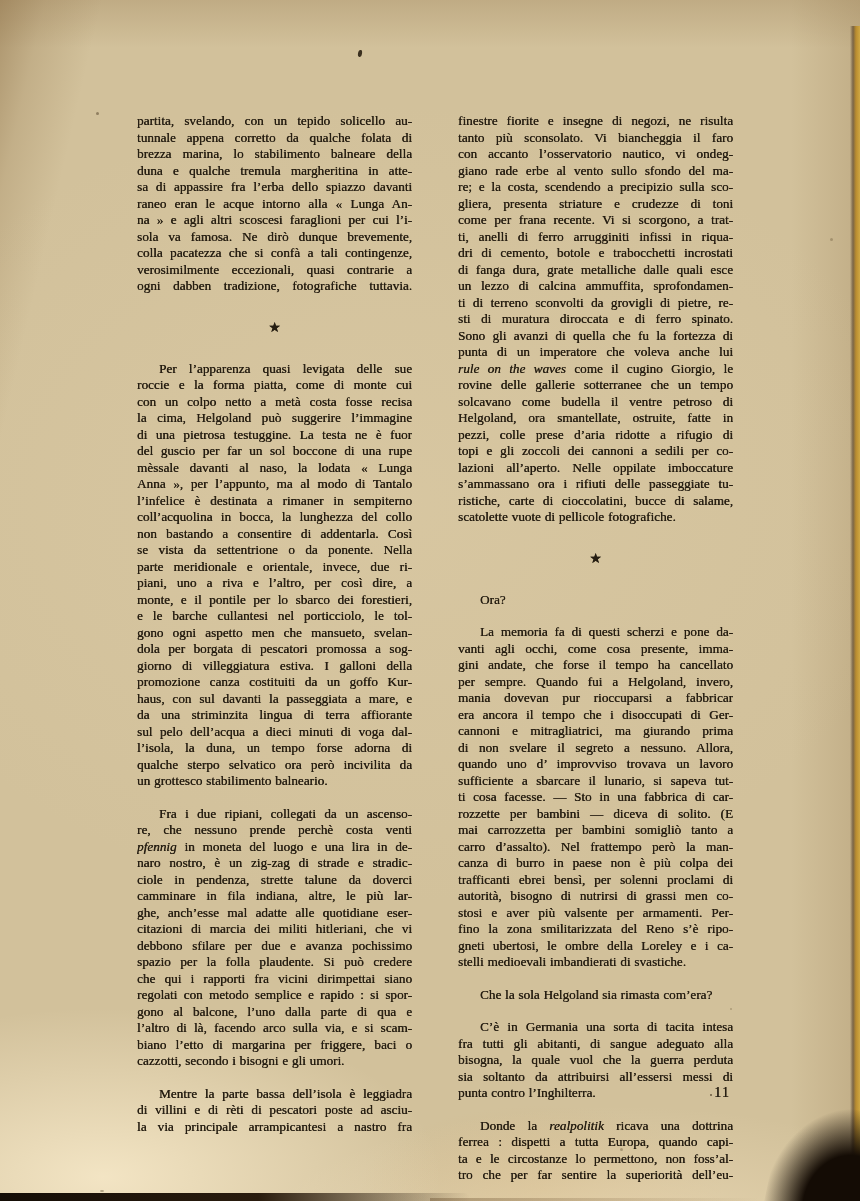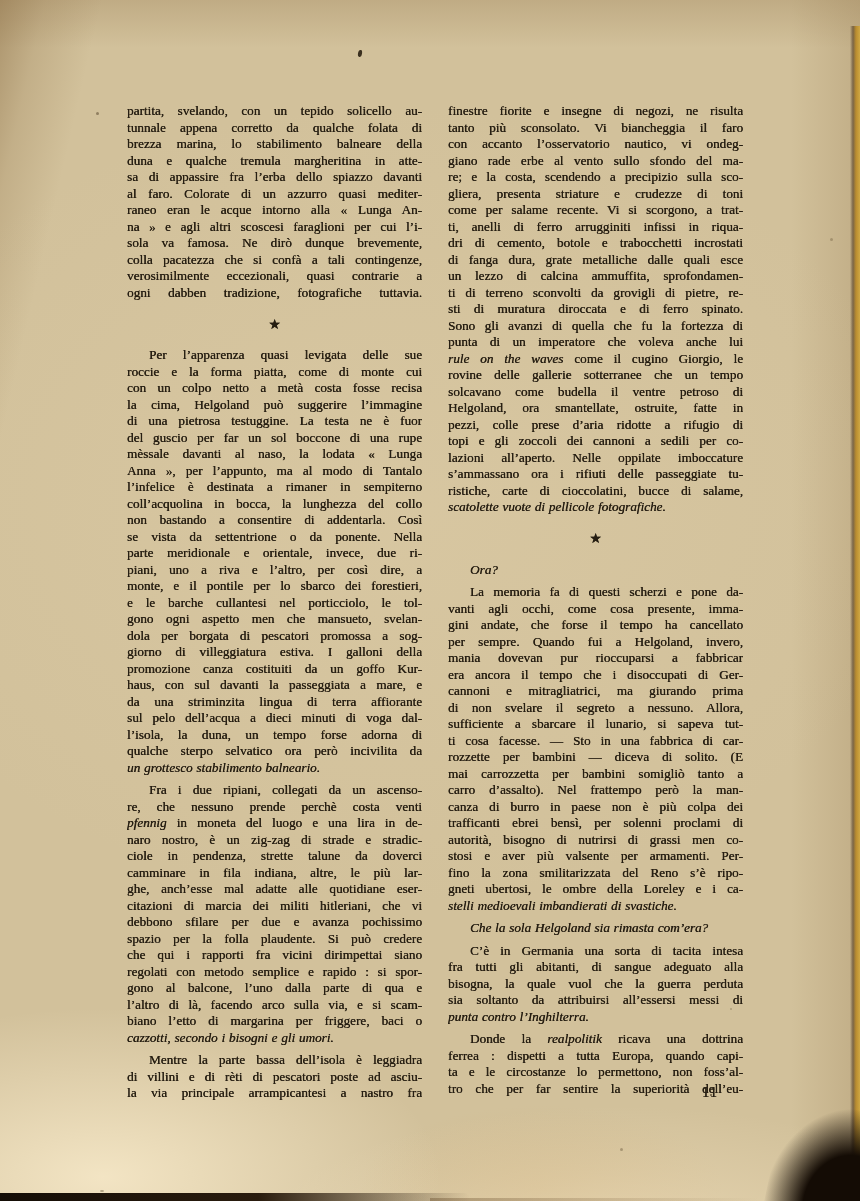--- a/index.html
+++ b/index.html
@@ -47,43 +47,43 @@
   .sp1 { left: 96px;  top: 112px;  width: 3px; height: 3px; }
   .sp2 { left: 830px; top: 238px;  width: 3px; height: 3px; opacity:.6; }
   .sp3 { left: 620px; top: 1148px; width: 3px; height: 3px; opacity:.7; }
   .sp4 { left: 100px; top: 1190px; width: 4px; height: 2px; opacity:.8; }
   .sp5 { left: 730px; top: 1008px; width: 2px; height: 2px; opacity:.6; }
 
   
   .col { position: absolute; top: 97px; width: 307px; }
   #col-left  { left: 121px; }
   #col-right { left: 442px; }
-  .para { margin: 6px; }
+  .para { margin: 16px; }
   .line {
     height: 16.5px;
     line-height: 16.5px;
     font-size: 13.2px;
     text-align: justify;
     text-align-last: justify;
     overflow: hidden;
     text-shadow: 0.3px 0 0 currentColor;
     word-spacing: 0.5px;
   }
   .line.indent { padding-left: 22px; }
-  .line.last { text-align-last: left; font-style: italic; }
+  .line.last { text-align-last: left; }
   .line i { font-style: italic; }
   .star-sep {
     height: 34px;
     display: flex; align-items: center; justify-content: center;
     font-size: 14px;
     text-shadow: 0.3px 0 0 currentColor;
   }
   .page-number {
     position: absolute; left: 702px; top: 1084px; width: 40px;
-    font-size: 14.5px; text-align: left;
+    font-size: 14.5px; text-align: center;
     letter-spacing: 1px;
     text-shadow: 0.3px 0 0 currentColor;
   }
   .page-number-dot {
     position: absolute; left: 710px; top: 1094px; width: 2px; height: 2px;
     background: rgba(60,46,26,0.7); border-radius: 50%;
   }
 </style>
 </head>
 <body>
@@ -100,21 +100,20 @@
   <div class="paper-speck sp4"></div>
   <div class="paper-speck sp5"></div>
 
   <div class="col" id="col-left">
       <div class="para">
         <div class="line">partita, svelando, con un tepido solicello au-</div>
         <div class="line">tunnale appena corretto da qualche folata di</div>
         <div class="line">brezza marina, lo stabilimento balneare della</div>
         <div class="line">duna e qualche tremula margheritina in atte-</div>
         <div class="line">sa di appassire fra l’erba dello spiazzo davanti</div>
-        <div class="line">al faro. Colorate di un azzurro quasi mediter-</div>
         <div class="line">raneo eran le acque intorno alla « Lunga An-</div>
         <div class="line">na » e agli altri scoscesi faraglioni per cui l’i-</div>
         <div class="line">sola va famosa. Ne dirò dunque brevemente,</div>
         <div class="line">colla pacatezza che si confà a tali contingenze,</div>
         <div class="line">verosimilmente eccezionali, quasi contrarie a</div>
         <div class="line">ogni dabben tradizione, fotografiche tuttavia.</div>
       </div>
       <div class="star-sep">
         <span>★</span>
       </div>
@@ -171,21 +170,21 @@
       </div>
     </div>
   <div class="col" id="col-right">
       <div class="para">
         <div class="line">finestre fiorite e insegne di negozi, ne risulta</div>
         <div class="line">tanto più sconsolato. Vi biancheggia il faro</div>
         <div class="line">con accanto l’osservatorio nautico, vi ondeg-</div>
         <div class="line">giano rade erbe al vento sullo sfondo del ma-</div>
         <div class="line">re; e la costa, scendendo a precipizio sulla sco-</div>
         <div class="line">gliera, presenta striature e crudezze di toni</div>
-        <div class="line">come per salame recente. Vi si scorgono, a trat-</div>
+        <div class="line">come per frana recente. Vi si scorgono, a trat-</div>
         <div class="line">ti, anelli di ferro arrugginiti infissi in riqua-</div>
         <div class="line">dri di cemento, botole e trabocchetti incrostati</div>
         <div class="line">di fanga dura, grate metalliche dalle quali esce</div>
         <div class="line">un lezzo di calcina ammuffita, sprofondamen-</div>
         <div class="line">ti di terreno sconvolti da grovigli di pietre, re-</div>
         <div class="line">sti di muratura diroccata e di ferro spinato.</div>
         <div class="line">Sono gli avanzi di quella che fu la fortezza di</div>
         <div class="line">punta di un imperatore che voleva anche lui</div>
         <div class="line"><i>rule on the waves</i> come il cugino Giorgio, le</div>
         <div class="line">rovine delle gallerie sotterranee che un tempo</div>
@@ -206,20 +205,21 @@
       </div>
       <div class="para">
         <div class="line indent">La memoria fa di questi scherzi e pone da-</div>
         <div class="line">vanti agli occhi, come cosa presente, imma-</div>
         <div class="line">gini andate, che forse il tempo ha cancellato</div>
         <div class="line">per sempre. Quando fui a Helgoland, invero,</div>
         <div class="line">mania dovevan pur rioccuparsi a fabbricar</div>
         <div class="line">era ancora il tempo che i disoccupati di Ger-</div>
         <div class="line">cannoni e mitragliatrici, ma giurando prima</div>
         <div class="line">di non svelare il segreto a nessuno. Allora,</div>
+        <div class="line">quando uno d’ improvviso trovava un lavoro</div>
         <div class="line">sufficiente a sbarcare il lunario, si sapeva tut-</div>
         <div class="line">ti cosa facesse. — Sto in una fabbrica di car-</div>
         <div class="line">rozzette per bambini — diceva di solito. (E</div>
         <div class="line">mai carrozzetta per bambini somigliò tanto a</div>
         <div class="line">carro d’assalto). Nel frattempo però la man-</div>
         <div class="line">canza di burro in paese non è più colpa dei</div>
         <div class="line">trafficanti ebrei bensì, per solenni proclami di</div>
         <div class="line">autorità, bisogno di nutrirsi di grassi men co-</div>
         <div class="line">stosi e aver più valsente per armamenti. Per-</div>
         <div class="line">fino la zona smilitarizzata del Reno s’è ripo-</div>

